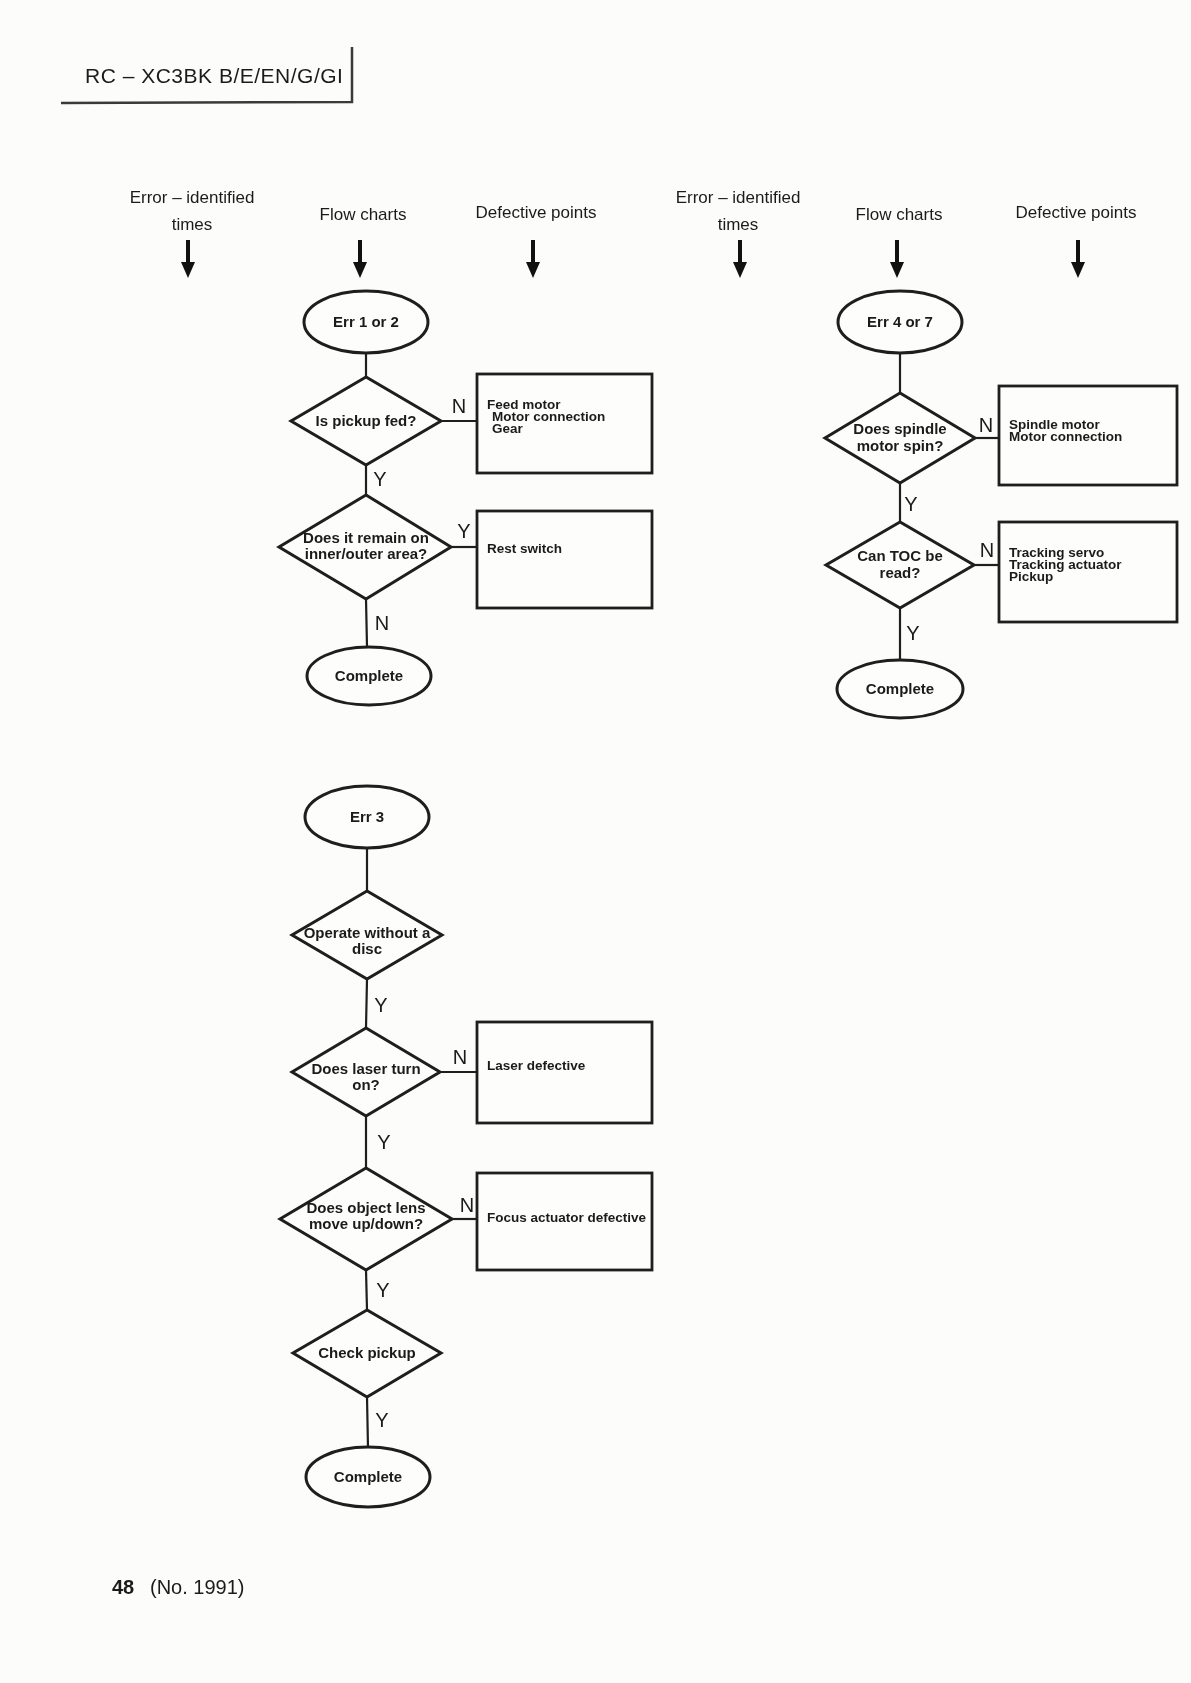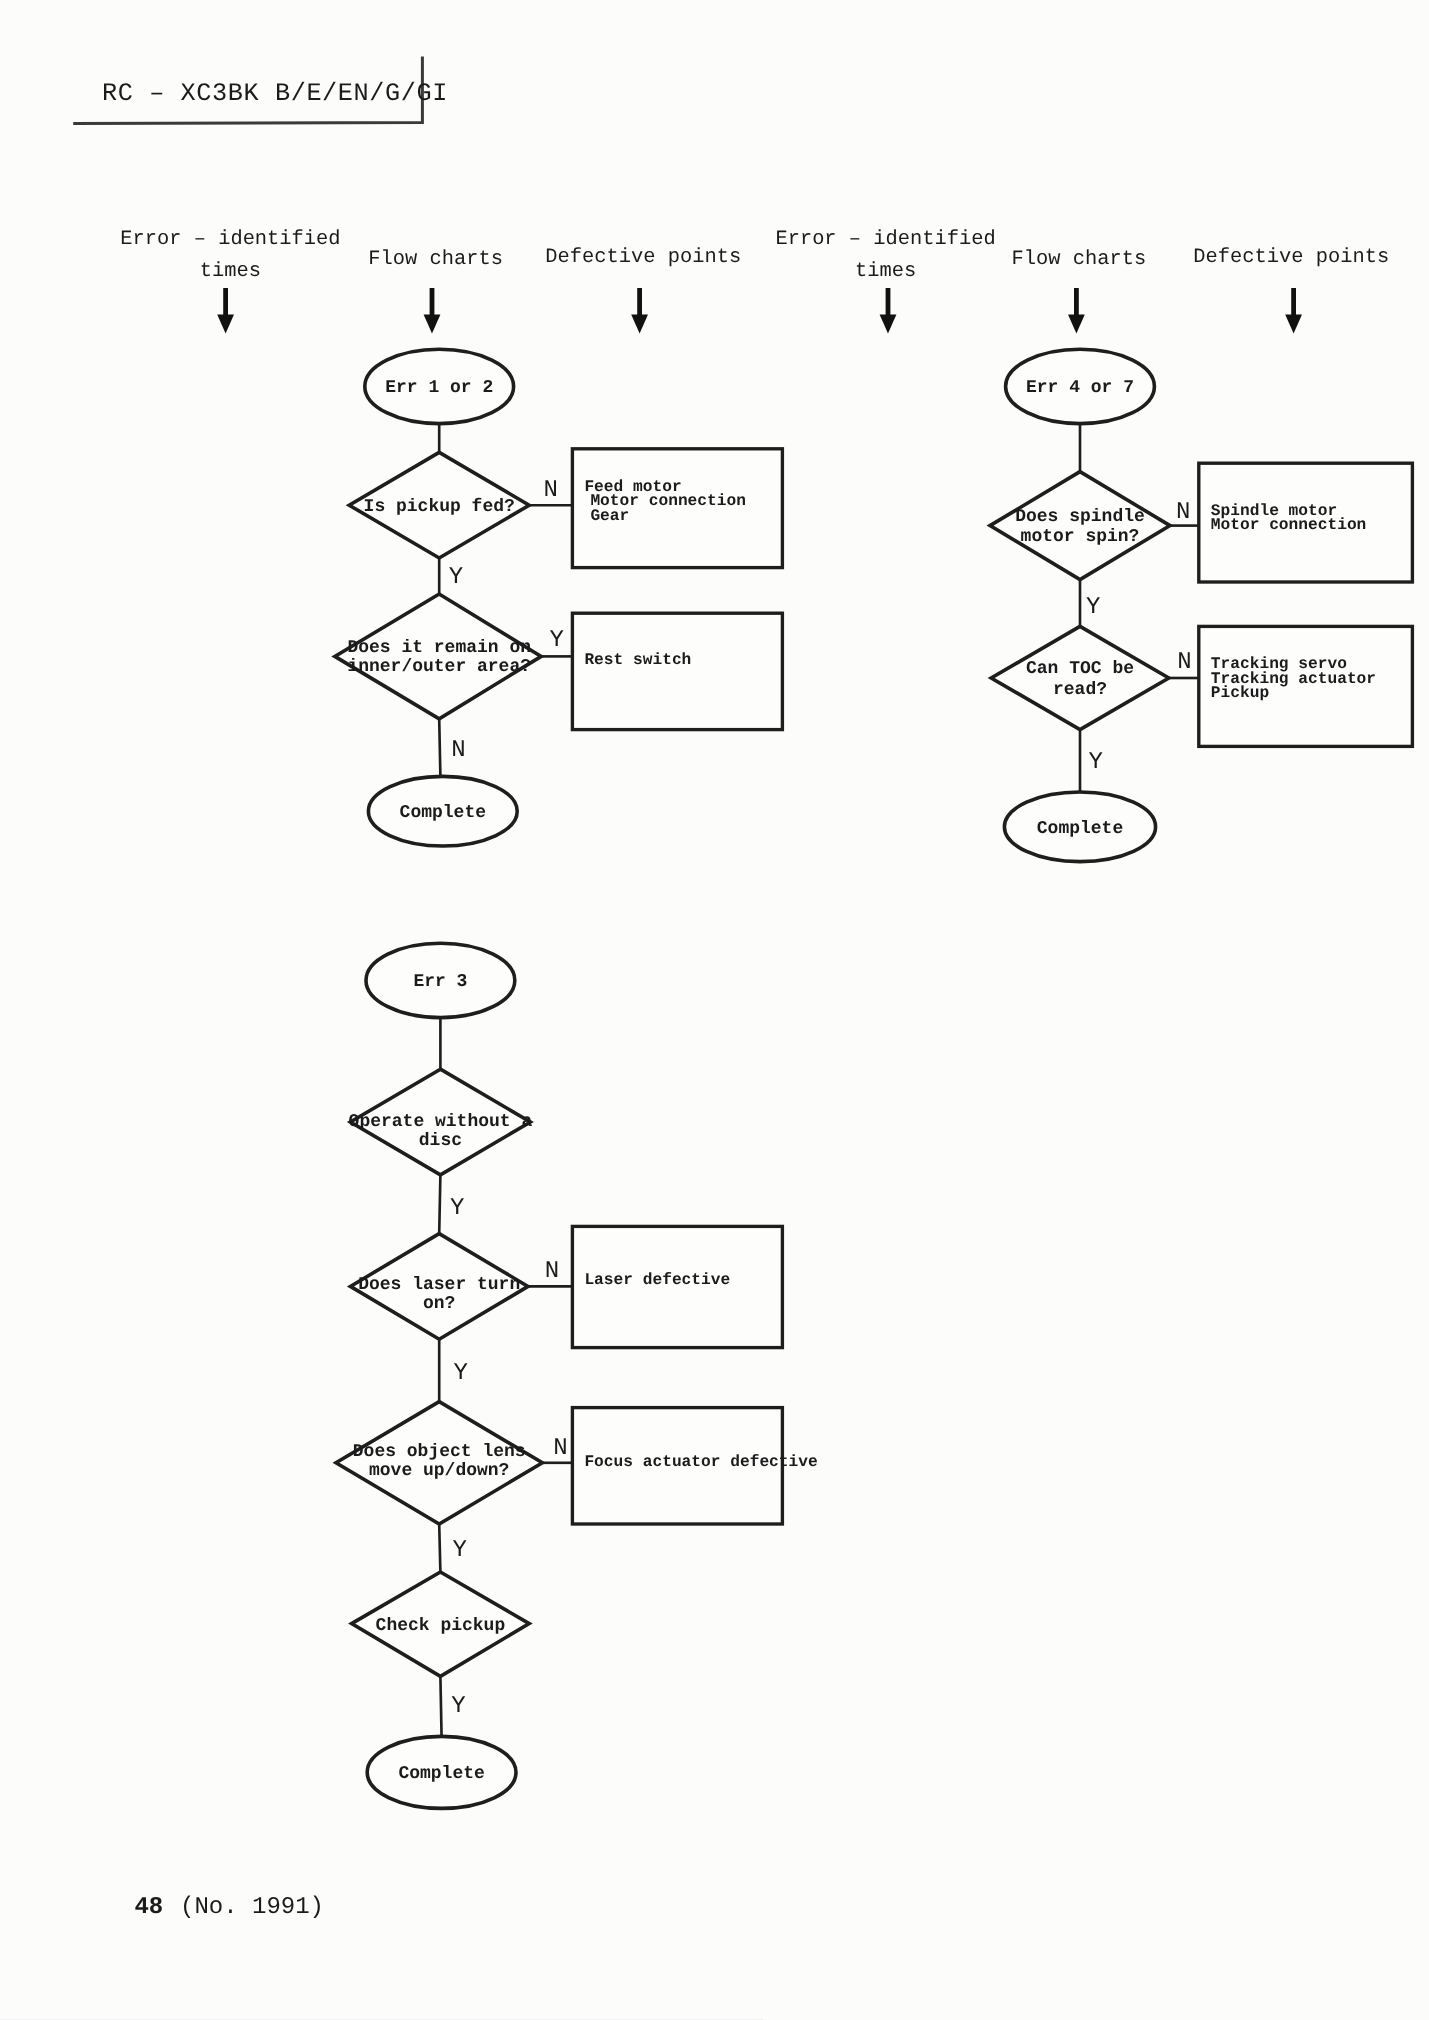--- a/index.html
+++ b/index.html
@@ -1,21 +1,21 @@
 <!DOCTYPE html>
 <html><head>
 <meta charset="utf-8">
 <style>
   html,body{margin:0;padding:0;background:#e9e9e9;}
   .page{
     position:relative;
     width:1191px;height:1683px;
     background:#fcfcfa;
     margin:0 auto;
-    font-family:Liberation Mono, monospace;
+    font-family:Liberation Sans, sans-serif;
     overflow:hidden;
   }
   svg{display:block;}
   text{fill:#1b1b1b;}
   .h1{font-size:21px;letter-spacing:.5px;}
   .colhdr{font-size:17px;text-anchor:middle;}
   .node{font-size:15px;font-weight:700;text-anchor:middle;}
   .boxtext{font-size:13.5px;font-weight:700;}
   .yn{font-size:20px;font-weight:400;text-anchor:middle;}
   .fnum{font-size:20px;font-weight:700;}

